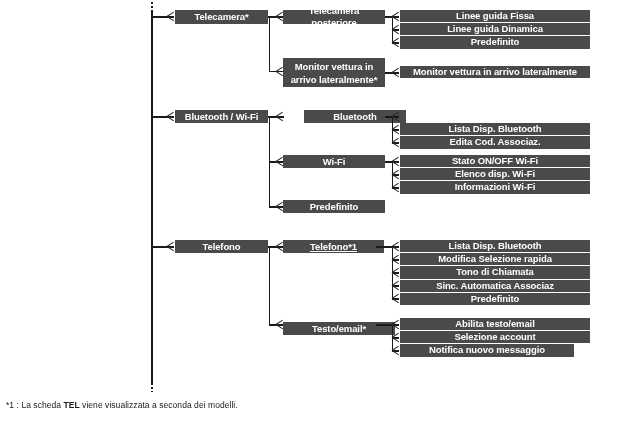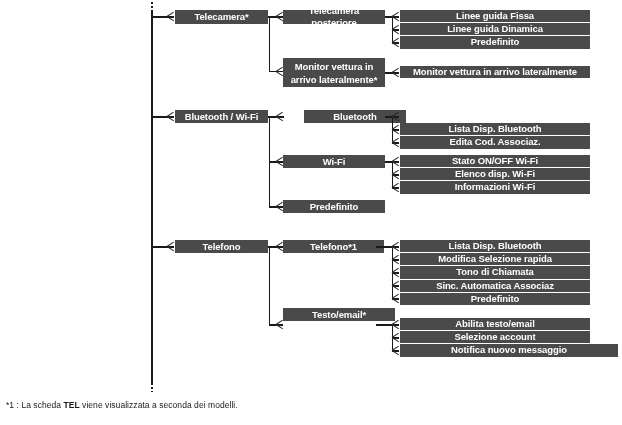--- a/index.html
+++ b/index.html
@@ -146,22 +146,22 @@
   <div class="arrow" style="left:167px;top:242px;"></div>
 
   <div class="box" style="left:175px;top:240px;width:93px;height:13px;">Telefono</div>
 
   <div class="hline" style="left:268px;top:246.3px;width:16px;"></div>
   <div class="vline" style="left:269px;top:246.3px;height:78px;"></div>
   <div class="hline" style="left:269px;top:324.3px;width:14px;"></div>
   <div class="arrow" style="left:276px;top:242px;"></div>
   <div class="arrow" style="left:276px;top:320px;"></div>
 
-  <div class="box" style="left:283px;top:240px;width:101px;height:13px;">Telefono*1</div>
-  <div class="box" style="left:283px;top:308px;width:112px;height:13px;">Testo/email*</div>
+  <div class="box" style="left:283px;top:240px;width:101px;height:13px;text-decoration:underline;">Telefono*1</div>
+  <div class="box" style="left:283px;top:322px;width:112px;height:13px;">Testo/email*</div>
 
   <div class="hline" style="left:376px;top:246.3px;width:23px;"></div>
   <div class="vline" style="left:392px;top:246.3px;height:52px;"></div>
   <div class="hline" style="left:392px;top:259.3px;width:7px;"></div>
   <div class="hline" style="left:392px;top:272.3px;width:7px;"></div>
   <div class="hline" style="left:392px;top:285.3px;width:7px;"></div>
   <div class="hline" style="left:392px;top:298.3px;width:7px;"></div>
   <div class="arrow" style="left:392px;top:242px;"></div>
   <div class="arrow" style="left:392px;top:255px;"></div>
   <div class="arrow" style="left:392px;top:268px;"></div>
@@ -177,17 +177,17 @@
   <div class="hline" style="left:376px;top:324.3px;width:23px;"></div>
   <div class="vline" style="left:392px;top:324.3px;height:26px;"></div>
   <div class="hline" style="left:392px;top:337.3px;width:7px;"></div>
   <div class="hline" style="left:392px;top:350.3px;width:7px;"></div>
   <div class="arrow" style="left:392px;top:320px;"></div>
   <div class="arrow" style="left:392px;top:333px;"></div>
   <div class="arrow" style="left:392px;top:346px;"></div>
 
   <div class="box" style="left:400px;top:318px;width:190px;height:12.2px;">Abilita testo/email</div>
   <div class="box" style="left:400px;top:331.2px;width:190px;height:12.2px;">Selezione account</div>
-  <div class="box" style="left:400px;top:344.4px;width:218px;height:12.2px;">Notifica nuovo messaggio</div>
+  <div class="box" style="left:400px;top:344.4px;width:174px;height:12.2px;">Notifica nuovo messaggio</div>
 
   <div class="footnote"><span>*1 : </span><span>La scheda </span><b>TEL</b><span> viene visualizzata a seconda dei modelli.</span></div>
 
 </div>
 
 </body></html>

